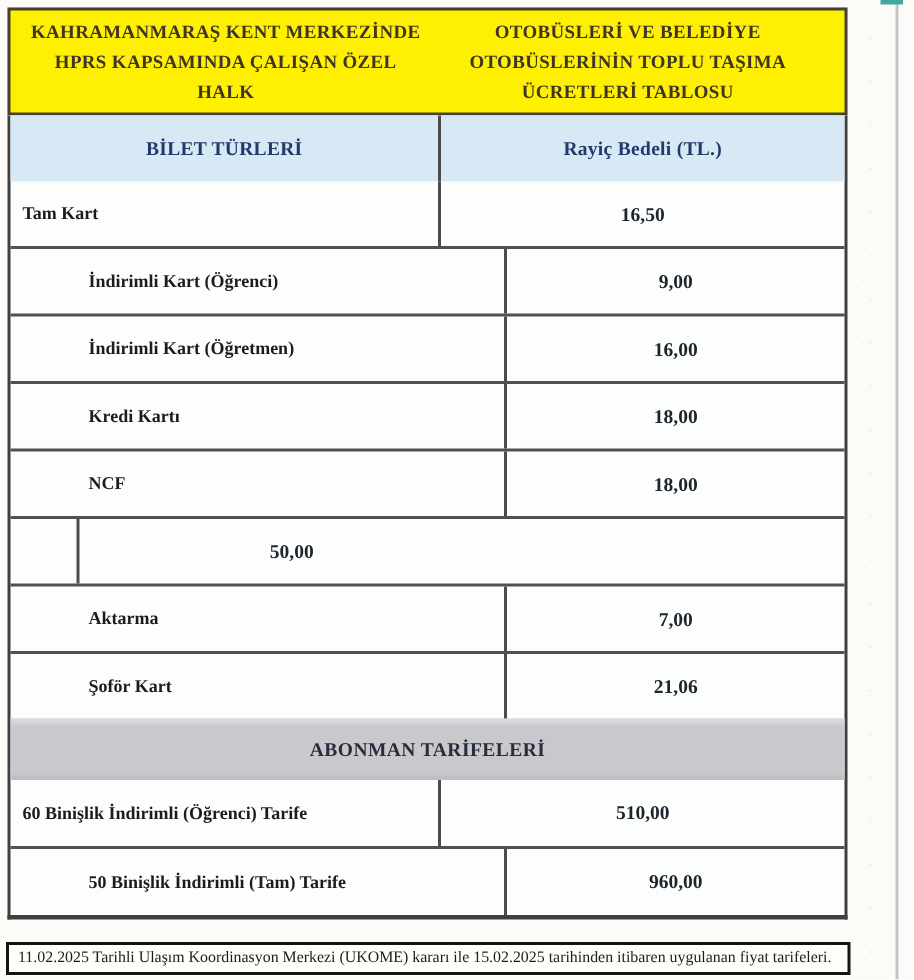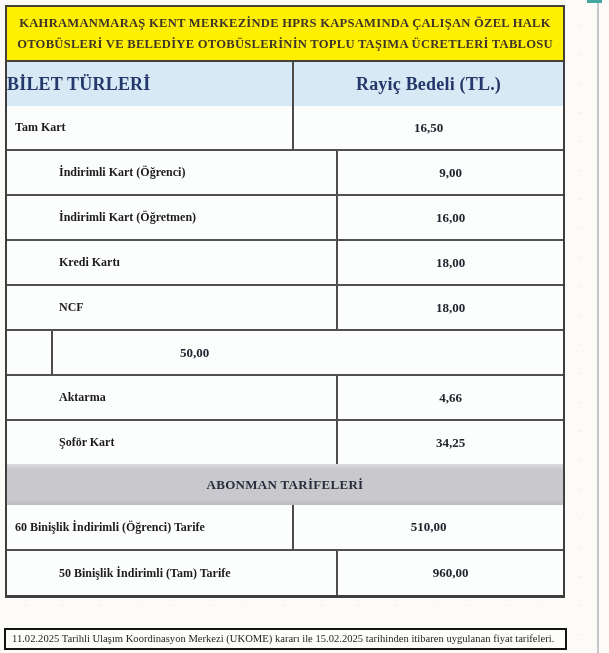--- a/index.html
+++ b/index.html
@@ -24,21 +24,21 @@
     background:#43a8a2;
   }
   .doc{
     position:absolute;left:5px;top:5px;width:560px;
   }
   .title-box{
     box-sizing:border-box;
     background:var(--title-bg,#ffef00);
     border:2px solid #454138;
     min-height:57px;
-    display:flex;flex-direction:column;align-items:center;justify-content:center;
+    display:flex;flex-direction:row;align-items:flex-end;justify-content:center;
     text-align:center;
     padding:4px 10px;
     color:var(--title-text,#3e3526);
     font-weight:bold;font-size:12.6px;letter-spacing:.25px;
     line-height:1.6;
   }
   .fare-table{
     box-sizing:border-box;
     border:2px solid #3f3f3f;border-top:none;border-bottom-width:3px;
     background:#fcfdfd;
@@ -48,23 +48,23 @@
     align-items:center;
   }
   .trow + .trow, .band + .trow, .trow + .band{
     border-top:2px solid #515151;
     padding-left:44px;
   }
   .thead{
     height:44px;background:var(--header-bg,#d6e9f4);
   }
   .thead .cell{
-    text-align:left;
+    text-align:center;
     color:var(--header-text,#24386b);
-    font-weight:bold;font-size:18px;letter-spacing:.2px;
+    font-weight:bold;font-size:13px;letter-spacing:.2px;
   }
   .datarow{height:43px;}
   .cell{overflow:visible;white-space:nowrap;}
   .cell.label{
     padding-left:8px;
     font-weight:bold;font-size:12px;color:#1c1c1e;
   }
   .cell.value{
     text-align:center;
     font-weight:bold;font-size:13px;color:#20242c;
@@ -136,26 +136,26 @@
     <div class="cell label">NCF</div>
     <div class="cell value vdiv">18,00</div>
   </div>
 
   <div class="trow datarow">
     <div class="cell value vdiv">50,00</div>
   </div>
 
   <div class="trow datarow">
     <div class="cell label">Aktarma</div>
-    <div class="cell value vdiv">4,66</div>
+    <div class="cell value vdiv">7,00</div>
   </div>
 
   <div class="trow datarow">
     <div class="cell label">Şoför Kart</div>
-    <div class="cell value vdiv">34,25</div>
+    <div class="cell value vdiv">21,06</div>
   </div>
 </div>
 
       <div class="band">ABONMAN TARİFELERİ</div>
 
       <div id="rows-section">
   <div class="trow datarow section-row">
     <div class="cell label">60 Binişlik İndirimli (Öğrenci) Tarife</div>
     <div class="cell value vdiv">510,00</div>
   </div>

